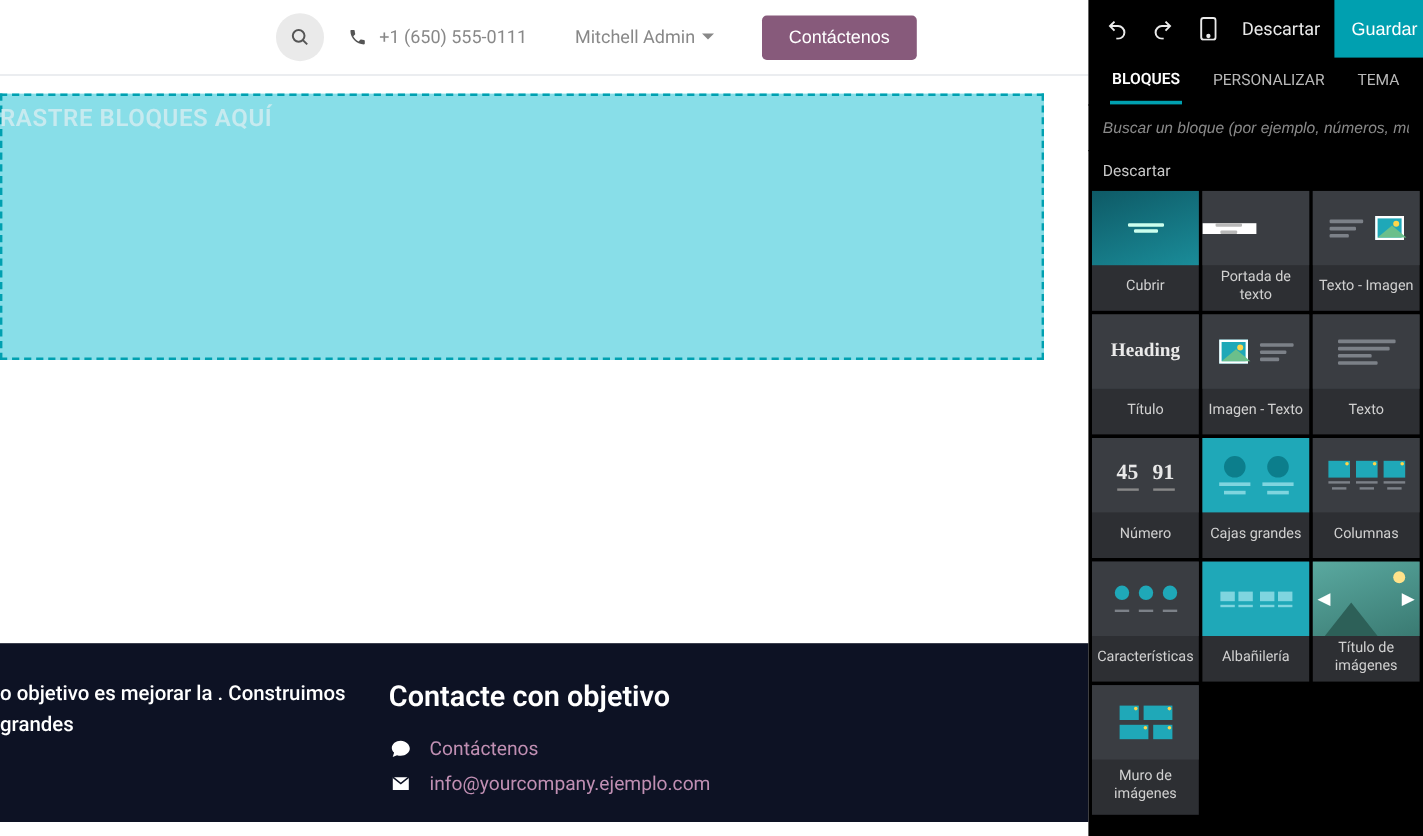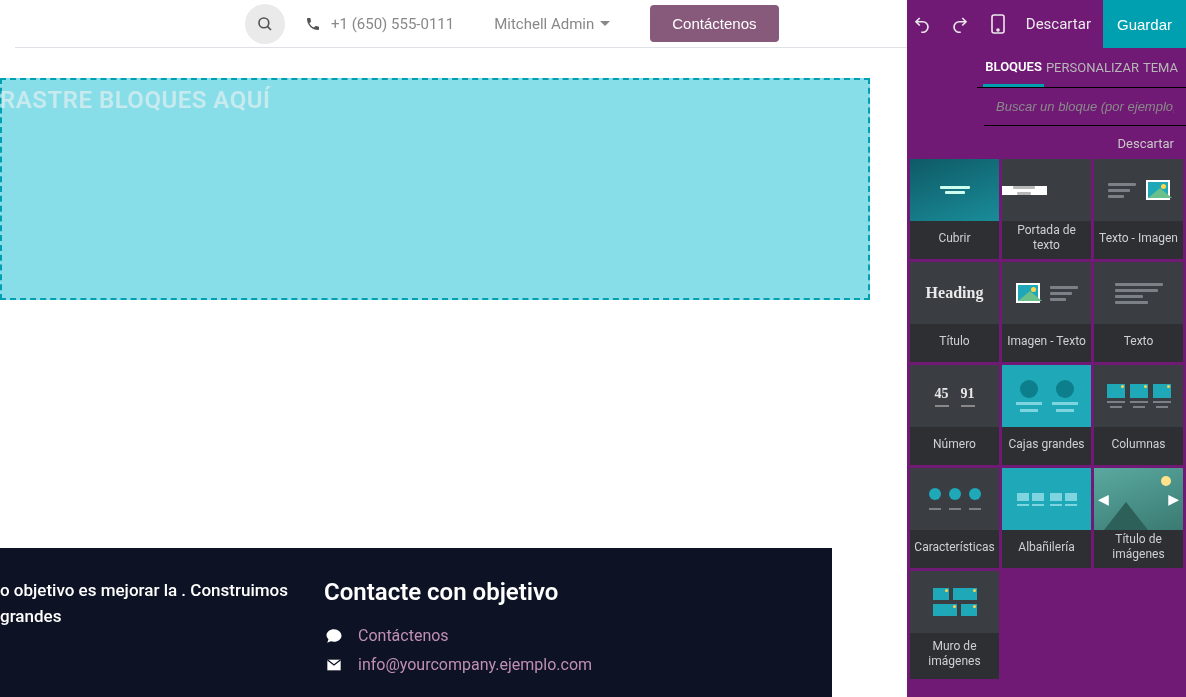--- a/index.html
+++ b/index.html
@@ -1,39 +1,39 @@
 <!DOCTYPE html>
 <html><head>
 <meta charset="utf-8">
 <style>
   * { margin: 0; padding: 0; box-sizing: border-box; }
   html, body { width: 1186px; height: 697px; overflow: hidden; font-family: -apple-system, BlinkMacSystemFont, "Segoe UI", Roboto, sans-serif; background: #fff; }
   body { position: relative; }
 
   
-  .topbar { position: absolute; left: 15px; top: 0; width: 907px; height: 48px; background: #fff; border-bottom: 1px solid #dee2e6; display: flex; align-items: center; padding-left: 230px; gap: 20px; }
+  .topbar { position: absolute; left: 0; top: 0; width: 907px; height: 63px; background: #fff; border-bottom: 1px solid #dee2e6; display: flex; align-items: center; padding-left: 230px; gap: 20px; }
   .search-btn { width: 40px; height: 40px; border-radius: 50%; background: #eaeaea; display: flex; align-items: center; justify-content: center; cursor: pointer; }
   .phone-wrap { display: flex; align-items: center; gap: 10px; color: #888; font-size: 15px; }
   .user-wrap { display: flex; align-items: center; gap: 6px; color: #888; font-size: 15px; margin-left: 20px; cursor: pointer; }
   .contact-btn { margin-left: 20px; background: #875A7B; color: #fff; padding: 10px 22px; border-radius: 4px; font-size: 15px; border: none; cursor: pointer; }
 
   
   .dropzone { position: absolute; left: 0; top: 78px; width: 870px; height: 222px; border: 2px dashed #00a0b0; background: #88dee8; }
-  .dropzone-label { position: absolute; left: 0; top: 86px; font-size: 24px; font-weight: 600; color: #c7eaef; letter-spacing: 0.5px; pointer-events: none; }
-
-  
-  .footer { position: absolute; left: 0; top: 548px; width: 832px; height: 149px; background: #0d1224; color: #fff; padding: 30px 0 0 0; display: flex; }
+  .dropzone-label { position: absolute; left: 0; top: 86px; font-size: 20px; font-weight: 600; color: #c7eaef; letter-spacing: 0.5px; pointer-events: none; }
+
+  
+  .footer { position: absolute; left: 0; top: 536px; width: 907px; height: 149px; background: #0d1224; color: #fff; padding: 30px 0 0 0; display: flex; }
   .footer-col1 { width: 324px; padding-left: 0; font-size: 17px; line-height: 1.5; font-weight: 500; }
   .footer-col2 { padding-left: 0; }
   .footer-h { font-size: 24px; font-weight: 600; margin-bottom: 20px; }
   .footer-row { display: flex; align-items: center; gap: 14px; margin-bottom: 10px; font-size: 16px; }
   .footer-row a, .footer-link { color: #c08fb3; text-decoration: none; cursor: pointer; }
 
   
-  .sidebar { position: absolute; right: 0; top: 0; width: 279px; height: 697px; background: #701a75; color: #dcdcdc; display: flex; flex-direction: column; align-items: flex-end; }
+  .sidebar { position: absolute; right: 0; top: 0; width: 279px; height: 697px; background: #000000; color: #dcdcdc; display: flex; flex-direction: column; }
   .sb-top { height: 48px; display: flex; align-items: stretch; }
   .sb-top-left { display: flex; align-items: center; gap: 18px; padding-left: 14px; flex: 1; }
   .sb-iconbtn { width: 20px; height: 20px; display: flex; align-items: center; justify-content: center; cursor: pointer; color: #eaeaea; }
   .sb-mobile { margin-left: auto; margin-right: 6px; }
   .sb-discard { color: #eaeaea; font-size: 15px; padding: 0 12px; display: flex; align-items: center; cursor: pointer; }
   .sb-save { background: #00a0b0; color: #fff; font-size: 15px; padding: 0 14px; display: flex; align-items: center; cursor: pointer; border: none; }
 
   .sb-tabs { height: 40px; display: flex; align-items: center; justify-content: space-around; border-bottom: 1px solid #000; padding: 0 6px; }
   .sb-tab { font-size: 13px; color: #b8b8b8; cursor: pointer; padding: 10px 2px; }
   .sb-tab.active { color: #fff; border-bottom: 3px solid #00a0b0; font-weight: 600; }
@@ -63,21 +63,21 @@
   .th-cubrir { background: linear-gradient(160deg,#0e5a66,#1a8c99); width:100%; height:100%; display:flex; align-items:center; justify-content:center; }
   .th-cubrir .bar{ width:30px; height:3px; background:#cfe; margin:2px auto; border-radius:1px; }
   .th-cubrir .bar2{ width:20px; }
 
   .th-portada { display:flex; width:100%; height:100%; }
   .th-portada .l{ flex:1; background:#fff; display:flex; align-items:center; justify-content:center; flex-direction:column; gap:3px;}
   .th-portada .l div{ width:22px; height:3px; background:#b8b8b8; border-radius:1px;}
   .th-portada .r{ flex:1; background:linear-gradient(160deg,#0e5a66,#1a8c99); }
 
   .th-ti { display:flex; align-items:center; gap:10px; }
-  .th-num { display:flex; gap:12px; font-family:Georgia,serif; color:#e8e8e8; font-size:14px; font-weight:bold; }
+  .th-num { display:flex; gap:12px; font-family:Georgia,serif; color:#e8e8e8; font-size:18px; font-weight:bold; }
   .th-num span{ border-bottom:2px solid #888; padding-bottom:3px;}
   .th-cols { display:flex; gap:5px; }
   .th-col { display:flex; flex-direction:column; align-items:center; gap:3px; }
   .th-col .mini{ width:18px; height:14px; background:#1fa8b8; position:relative;}
   .th-col .mini::after{content:"";position:absolute;right:1px;top:1px;width:3px;height:3px;background:#ffd64a;border-radius:50%;}
   .th-col .ln{ width:18px; height:2px; background:#7c8188;}
   .th-col .ln.s{ width:12px;}
 
   .th-bigbox{ display:flex; gap:10px; background:#1fa8b8; width:100%; height:100%; align-items:center; justify-content:center;}
   .th-bb{ display:flex; flex-direction:column; align-items:center; gap:4px;}

